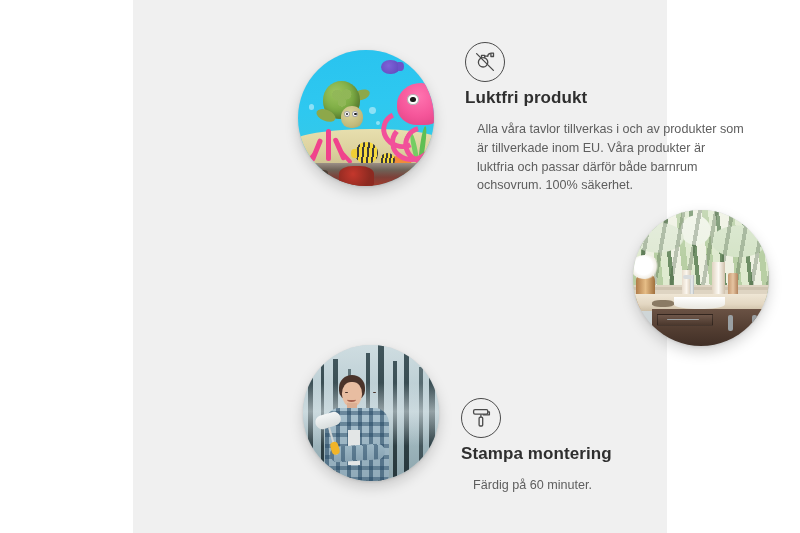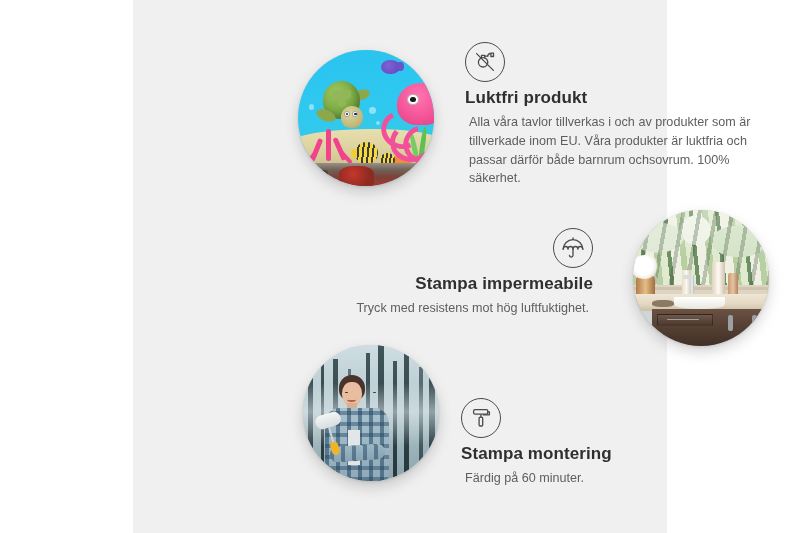--- a/index.html
+++ b/index.html
@@ -351,21 +351,21 @@
     font-weight: bold;
     color: #2f2f2f;
     letter-spacing: .1px;
     margin: 6px 0 5px 0;
     line-height: 1.2;
   }
   .feat-desc {
     font-size: 12.6px;
     color: #5e5e5e;
     line-height: 1.48;
-    margin: 4px;
+    margin: 12px;
   }
 
   
   #feature-odourless { left: 332px; top: 42px; width: 292px; text-align: left; }
   #feature-odourless .feat-icon { margin-left: 0; }
 
   
   #feature-waterproof { left: 196px; top: 228px; width: 264px; text-align: right; }
   #feature-waterproof .feat-icon { margin-left: auto; margin-right: 0; }
 
@@ -428,32 +428,20 @@
           <path d="M12.7 7.1h3.1"></path>
           <path d="M18.9 4.2h2.6v3.3h-2.6z"></path>
           <path d="M15.8 7.1c0-1.4 1.1-2.6 2.5-2.6"></path>
           <path d="M4.6 4.6L21.4 21.4"></path>
         </svg>
       </div>
       <div class="feat-title">Luktfri produkt</div>
       <p class="feat-desc">Alla våra tavlor tillverkas i och av produkter som är tillverkade inom EU. Våra produkter är luktfria och passar därför både barnrum ochsovrum. 100% säkerhet.</p>
     </div>
 
-    <div class="feature" id="feature-waterproof">
-      <div class="feat-icon">
-        <svg width="26" height="26" viewBox="0 0 26 26" fill="none" stroke="#4a4a4a" stroke-width="1.3" stroke-linecap="round" stroke-linejoin="round">
-          <path d="M3.2 14.2C3.2 8.9 7.6 4.6 13 4.6s9.8 4.3 9.8 9.6"></path>
-          <path d="M3.2 14.2c0-1.5 1.1-2.7 2.4-2.7s2.4 1.2 2.4 2.7c0-1.5 1.1-2.7 2.4-2.7s2.6 1.2 2.6 2.7c0-1.5 1.2-2.7 2.5-2.7s2.4 1.2 2.4 2.7c0-1.5 1.1-2.7 2.4-2.7s2.5 1.2 2.5 2.7"></path>
-          <path d="M13 4.6V2.9"></path>
-          <path d="M13 14.2v6.1c0 1-.8 1.8-1.8 1.8s-1.8-.8-1.8-1.8"></path>
-        </svg>
-      </div>
-      <div class="feat-title">Stampa impermeabile</div>
-      <p class="feat-desc">Tryck med resistens mot hög luftfuktighet.</p>
-    </div>
 
     <div class="disc" id="disc-bath">
       <div class="scene">
         <div class="bt-wall"></div>
         <div class="bt-backsplash"></div>
         <div class="bt-bottleB"></div>
         <div class="bt-bottleA"></div>
         <div class="bt-bottleC"></div>
         <div class="bt-faucet"></div>
         <div class="bt-vase"></div>

